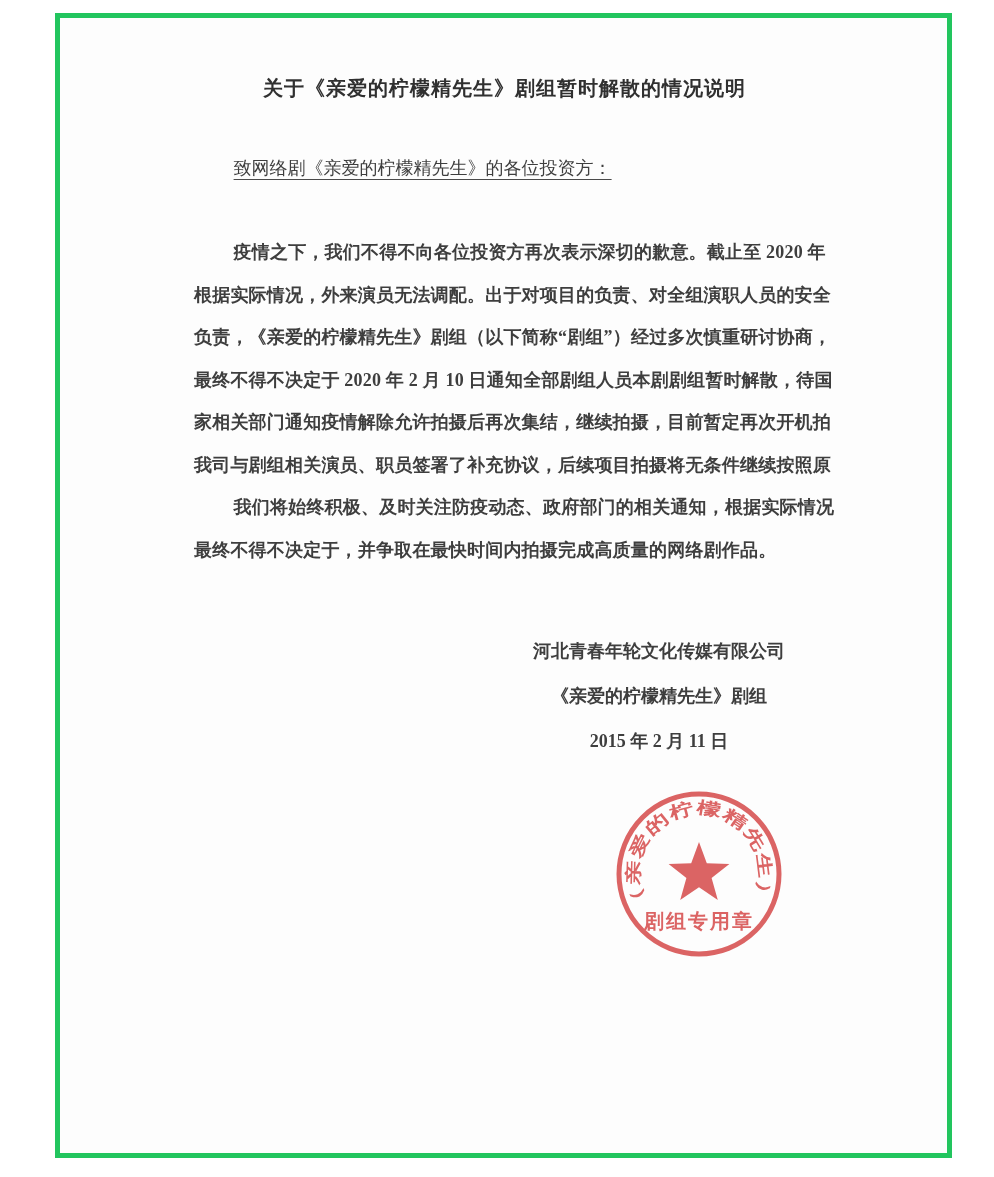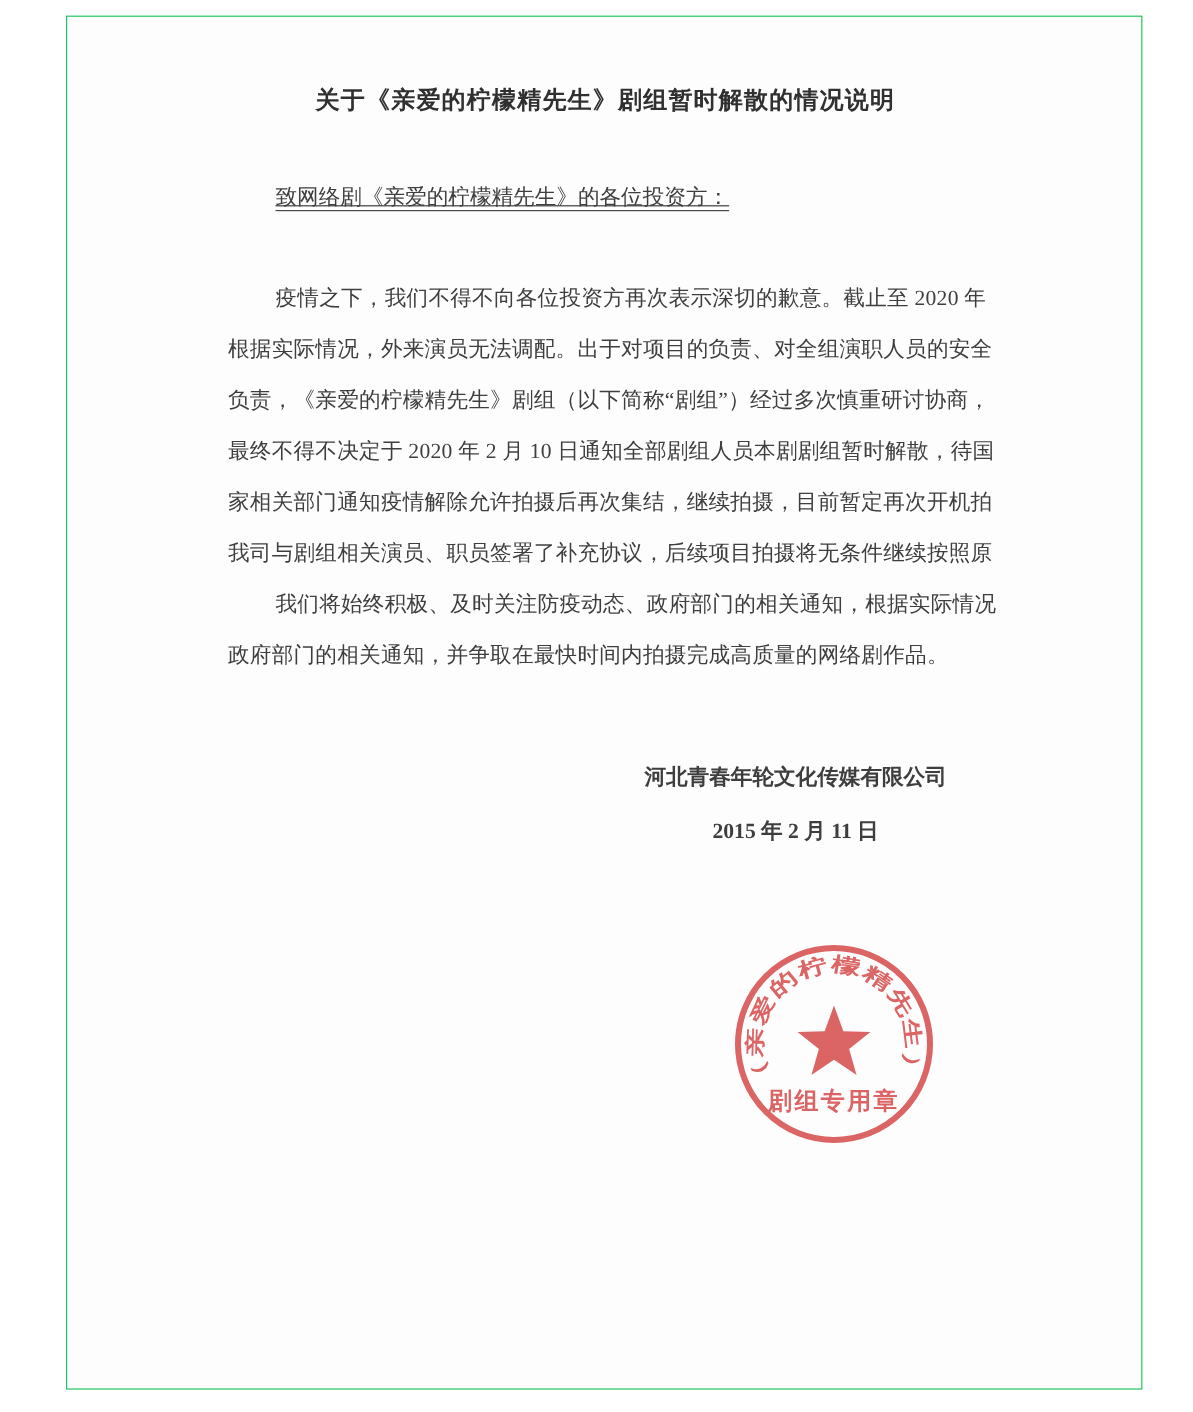--- a/index.html
+++ b/index.html
@@ -13,53 +13,53 @@
     height: 1177px;
     background: #ffffff;
     overflow: hidden;
   }
   .paper {
     position: absolute;
     left: 55px;
     top: 13px;
     width: 897px;
     height: 1145px;
-    border: 1px solid #22c55e;
+    border: 5px solid #22c55e;
     background: #fdfdfd;
   }
   .content {
     padding: 56px 132px 0 134px;
     color: #3e3e3e;
   }
   .title {
     font-size: 20px;
     font-weight: bold;
     color: #303030;
     text-align: center;
     letter-spacing: 1px;
     line-height: 28px;
     margin-bottom: 54px;
   }
   .salutation {
     font-size: 18px;
     line-height: 25px;
     margin-bottom: 50px;
     text-indent: 2.2em;
-    text-decoration: underline;
   }
   .salutation .underlined {
     text-decoration: underline;
     text-underline-offset: 5px;
     text-decoration-color: #4a4a4a;
   }
   .para p.line {
     font-size: 18px;
     line-height: 42.5px;
     letter-spacing: 0.2px;
     white-space: nowrap;
+    font-weight: bold;
   }
   .para p.line:first-child { text-indent: 2.2em; }
   .signature {
     margin-top: 58px;
     margin-left: auto;
     margin-right: 6px;
     width: 300px;
     text-align: center;
     font-weight: bold;
   }
@@ -97,25 +97,26 @@
           <p class="line">疫情之下，我们不得不向各位投资方再次表示深切的歉意。截止至 2020 年</p>
           <p class="line">根据实际情况，外来演员无法调配。出于对项目的负责、对全组演职人员的安全</p>
           <p class="line">负责，《亲爱的柠檬精先生》剧组（以下简称“剧组”）经过多次慎重研讨协商，</p>
           <p class="line">最终不得不决定于 2020 年 2 月 10 日通知全部剧组人员本剧剧组暂时解散，待国</p>
           <p class="line">家相关部门通知疫情解除允许拍摄后再次集结，继续拍摄，目前暂定再次开机拍</p>
           <p class="line">我司与剧组相关演员、职员签署了补充协议，后续项目拍摄将无条件继续按照原</p>
         </div>
 
       <div class="para">
           <p class="line">我们将始终积极、及时关注防疫动态、政府部门的相关通知，根据实际情况</p>
-          <p class="line">政府部门的相关通知，并争取在最快时间内拍摄完成高质量的网络剧作品。</p>
+          <p class="line">最终不得不决定于，并争取在最快时间内拍摄完成高质量的网络剧作品。</p>
         </div>
 
       <div class="signature">
         <p>河北青春年轮文化传媒有限公司</p>
+        <p>《亲爱的柠檬精先生》剧组</p>
         <p>2015 年 2 月 11 日</p>
       </div>
 
     </div>
 
     <svg class="seal" viewBox="0 0 176 176">
       <defs>
         <path id="sealArc" d="M 38.9 122.4 A 60 60 0 1 1 137.1 122.4" fill="none"></path>
       </defs>
       <circle cx="88" cy="88" r="80" fill="none" stroke-width="5" stroke="#d94f4f"></circle>

